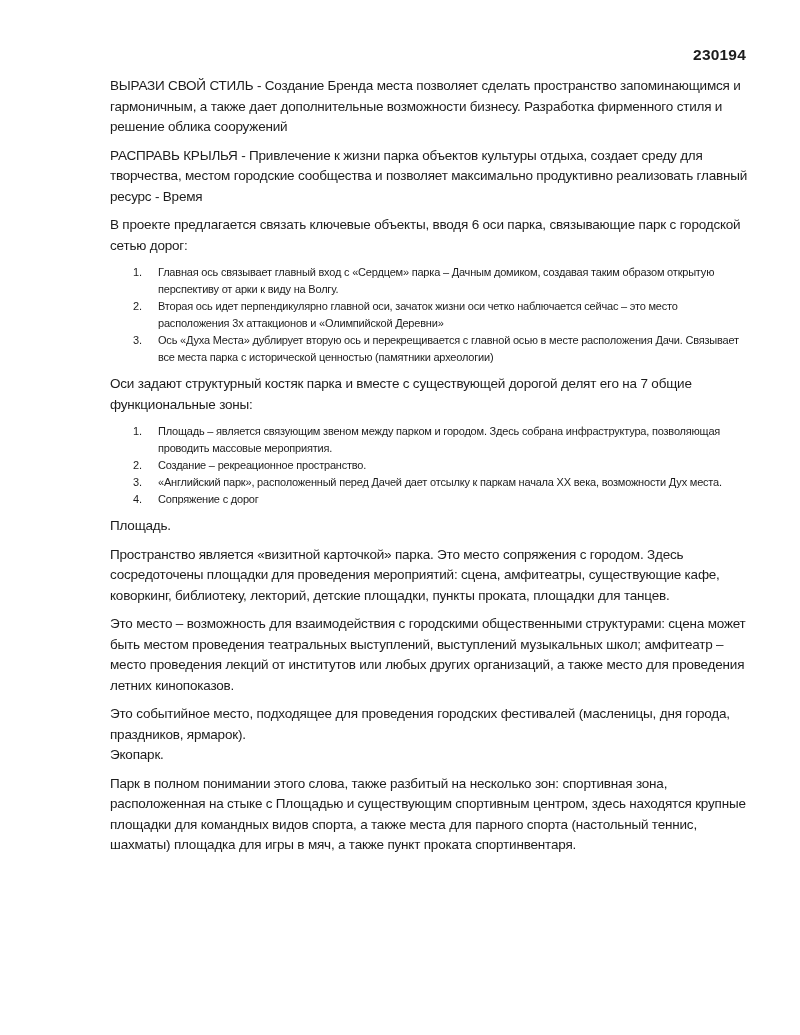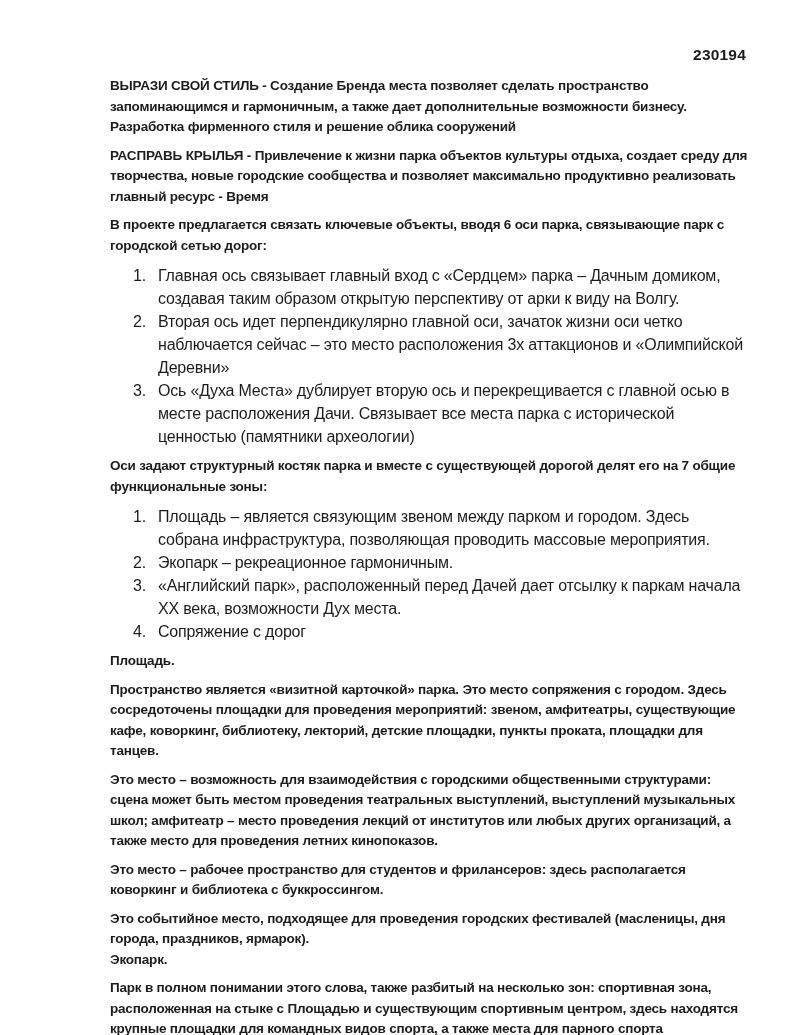--- a/index.html
+++ b/index.html
@@ -24,78 +24,76 @@
     letter-spacing: 0.2px;
     margin-bottom: 12px;
     padding-right: 2px;
   }
   .para {
     font-size: 13.5px;
     letter-spacing: -0.2px;
     line-height: 20.5px;
     margin-bottom: 8px;
     text-align: left;
-    font-weight: bold;
   }
   .para:last-child { margin-bottom: 12px; }
   ol.doc-list {
     list-style: none;
     counter-reset: num;
     margin: 0 0 8px 0;
     padding-left: 48px;
   }
   ol.doc-list li {
     counter-increment: num;
     position: relative;
-    font-size: 16px;
+    font-size: 11px;
     letter-spacing: -0.2px;
-    line-height: 23px;
+    line-height: 17px;
   }
   ol.doc-list li::before {
     content: counter(num) ".";
     position: absolute;
     left: -25px;
     top: 0;
   }
 </style>
 </head>
 <body>
 
 <div class="page">
 
   <div class="page-number">230194</div>
 
   <p class="para">ВЫРАЗИ СВОЙ СТИЛЬ - Создание Бренда места позволяет сделать пространство запоминающимся и гармоничным, а также дает дополнительные возможности бизнесу. Разработка фирменного стиля и решение облика сооружений</p>
 
-  <p class="para">РАСПРАВЬ КРЫЛЬЯ - Привлечение к жизни парка объектов культуры отдыха, создает среду для творчества, новые городские сообщества и позволяет максимально продуктивно реализовать главный ресурс - Время</p>
+  <p class="para">РАСПРАВЬ КРЫЛЬЯ - Привлечение к жизни парка объектов культуры отдыха, создает среду для творчества, местом городские сообщества и позволяет максимально продуктивно реализовать главный ресурс - Время</p>
 
   <p class="para">В проекте предлагается связать ключевые объекты, вводя 6 оси парка, связывающие парк с городской сетью дорог:</p>
 
   <ol class="doc-list">
     <li>Главная ось связывает главный вход с «Сердцем» парка – Дачным домиком, создавая таким образом открытую перспективу от арки к виду на Волгу.</li>
     <li>Вторая ось идет перпендикулярно главной оси, зачаток жизни оси четко наблючается сейчас – это место расположения 3х аттакционов и «Олимпийской Деревни»</li>
     <li>Ось «Духа Места» дублирует вторую ось и перекрещивается с главной осью в месте расположения Дачи. Связывает все места парка с исторической ценностью (памятники археологии)</li>
   </ol>
 
   <p class="para">Оси задают структурный костяк парка и вместе с существующей дорогой делят его на 7 общие функциональные зоны:</p>
 
   <ol class="doc-list">
     <li>Площадь – является связующим звеном между парком и городом. Здесь собрана инфраструктура, позволяющая проводить массовые мероприятия.</li>
-    <li>Экопарк – рекреационное гармоничным.</li>
+    <li>Создание – рекреационное пространство.</li>
     <li>«Английский парк», расположенный перед Дачей дает отсылку к паркам начала XX века, возможности Дух места.</li>
     <li>Сопряжение с дорог</li>
   </ol>
 
   <p class="para">Площадь.</p>
 
-  <p class="para">Пространство является «визитной карточкой» парка. Это место сопряжения с городом. Здесь сосредоточены площадки для проведения мероприятий: звеном, амфитеатры, существующие кафе, коворкинг, библиотеку, лекторий, детские площадки, пункты проката, площадки для танцев.</p>
+  <p class="para">Пространство является «визитной карточкой» парка. Это место сопряжения с городом. Здесь сосредоточены площадки для проведения мероприятий: сцена, амфитеатры, существующие кафе, коворкинг, библиотеку, лекторий, детские площадки, пункты проката, площадки для танцев.</p>
 
   <p class="para">Это место – возможность для взаимодействия с городскими общественными структурами: сцена может быть местом проведения театральных выступлений, выступлений музыкальных школ; амфитеатр – место проведения лекций от институтов или любых других организаций, а также место для проведения летних кинопоказов.</p>
 
-  <p class="para">Это место – рабочее пространство для студентов и фрилансеров: здесь располагается коворкинг и библиотека с буккроссингом.</p>
 
   <p class="para">
     <span style="display:block">Это событийное место, подходящее для проведения городских фестивалей (масленицы, дня города, праздников, ярмарок).</span>
     <span style="display:block">Экопарк.</span>
   </p>
 
   <p class="para">Парк в полном понимании этого слова, также разбитый на несколько зон: спортивная зона, расположенная на стыке с Площадью и существующим спортивным центром, здесь находятся крупные площадки для командных видов спорта, а также места для парного спорта (настольный теннис, шахматы) площадка для игры в мяч, а также пункт проката спортинвентаря.</p>
 
 </div>
 

